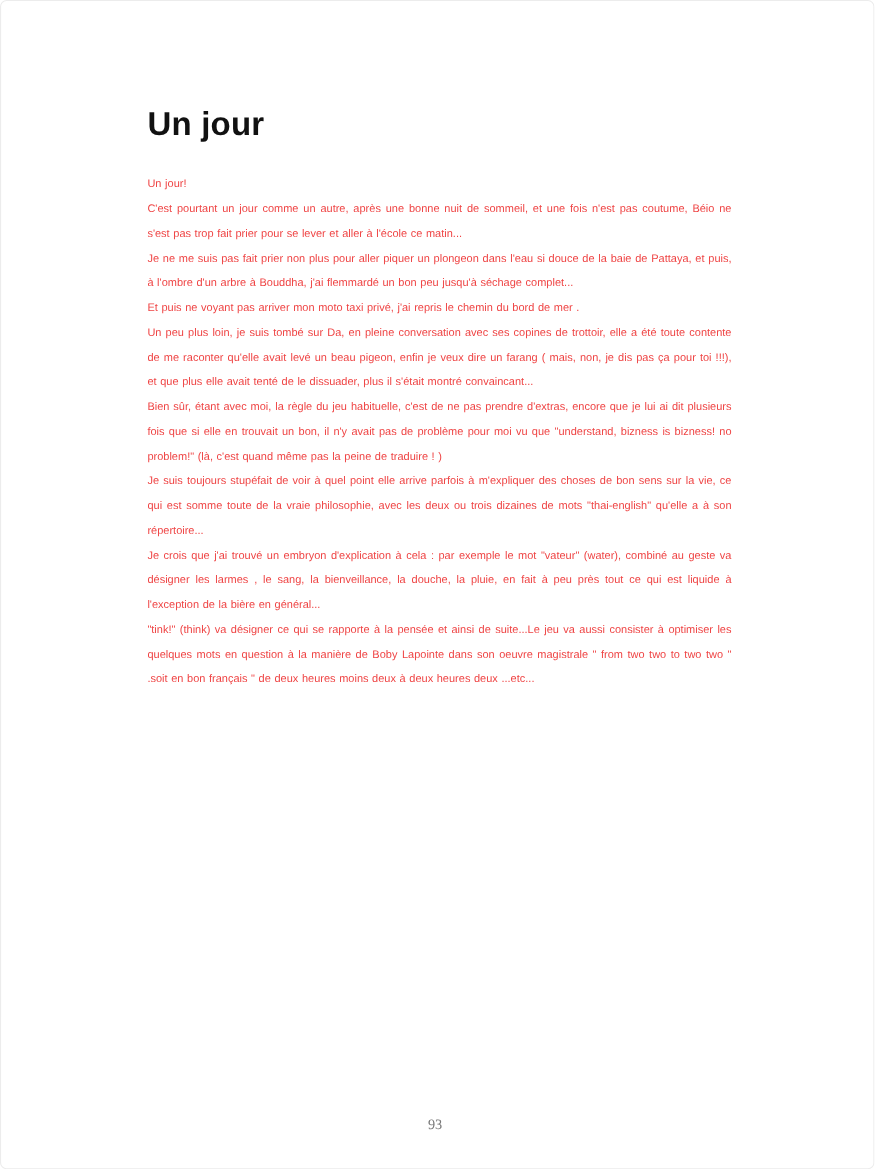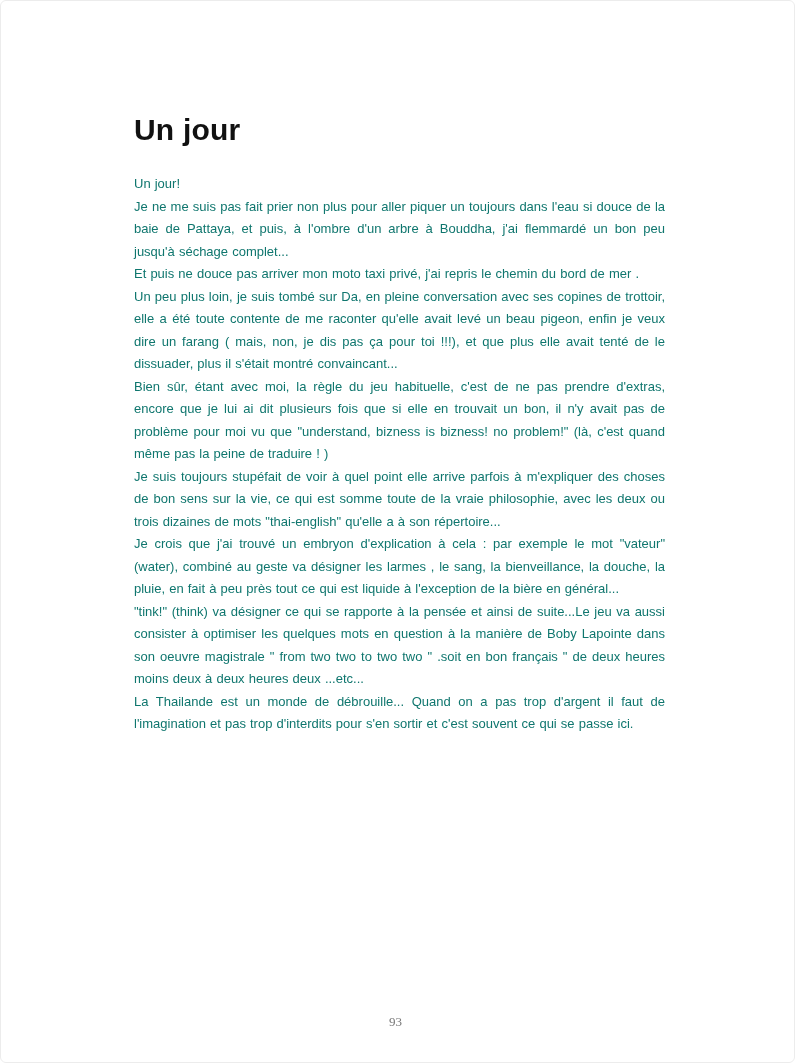--- a/index.html
+++ b/index.html
@@ -14,36 +14,36 @@
     background: #ffffff;
     border: 1px solid #ececec;
     border-radius: 6px;
     box-sizing: border-box;
     font-family: "Liberation Sans", sans-serif;
     overflow: hidden;
   }
   .content {
     position: absolute;
     left: 133px;
-    top: 112px;
+    top: 96px;
     width: 531px;
   }
   .chapter-title {
     margin: 0 0 26px 0;
     font-size: 30px;
     font-weight: 700;
     color: #111111;
     letter-spacing: 0.2px;
     font-family: "Liberation Sans", sans-serif;
   }
   .para {
     margin: 0;
-    font-size: 13px;
+    font-size: 10px;
     line-height: 22.5px;
-    color: #0f766e;
+    color: #ef4444;
     text-align: justify;
     text-justify: inter-word;
     word-spacing: 0.5px;
   }
   .page-number {
     position: absolute;
     left: 0;
     right: 4px;
     bottom: 32px;
     text-align: center;
@@ -53,24 +53,24 @@
   }
 </style>
 </head>
 <body>
 
 <div class="page">
   <div class="content">
     <h1 class="chapter-title">Un jour</h1>
     <div>
         <p class="para">Un jour!</p>
-        <p class="para">Je ne me suis pas fait prier non plus pour aller piquer un toujours dans l'eau si douce de la baie de Pattaya, et puis, à l'ombre d'un arbre à Bouddha, j'ai flemmardé un bon peu jusqu'à séchage complet...</p>
-        <p class="para">Et puis ne douce pas arriver mon moto taxi privé, j'ai repris le chemin du bord de mer .</p>
+        <p class="para">C'est pourtant un jour comme un autre, après une bonne nuit de sommeil, et une fois n'est pas coutume, Béio ne s'est pas trop fait prier pour se lever et aller à l'école ce matin...</p>
+        <p class="para">Je ne me suis pas fait prier non plus pour aller piquer un plongeon dans l'eau si douce de la baie de Pattaya, et puis, à l'ombre d'un arbre à Bouddha, j'ai flemmardé un bon peu jusqu'à séchage complet...</p>
+        <p class="para">Et puis ne voyant pas arriver mon moto taxi privé, j'ai repris le chemin du bord de mer .</p>
         <p class="para">Un peu plus loin, je suis tombé sur Da, en pleine conversation avec ses copines de trottoir, elle a été toute contente de me raconter qu'elle avait levé un beau pigeon, enfin je veux dire un farang ( mais, non, je dis pas ça pour toi !!!), et que plus elle avait tenté de le dissuader, plus il s'était montré convaincant...</p>
         <p class="para">Bien sûr, étant avec moi, la règle du jeu habituelle, c'est de ne pas prendre d'extras, encore que je lui ai dit plusieurs fois que si elle en trouvait un bon, il n'y avait pas de problème pour moi vu que "understand, bizness is bizness! no problem!" (là, c'est quand même pas la peine de traduire ! )</p>
         <p class="para">Je suis toujours stupéfait de voir à quel point elle arrive parfois à m'expliquer des choses de bon sens sur la vie, ce qui est somme toute de la vraie philosophie, avec les deux ou trois dizaines de mots "thai-english" qu'elle a à son répertoire...</p>
         <p class="para">Je crois que j'ai trouvé un embryon d'explication à cela : par exemple le mot "vateur" (water), combiné au geste va désigner les larmes , le sang, la bienveillance, la douche, la pluie, en fait à peu près tout ce qui est liquide à l'exception de la bière en général...</p>
         <p class="para">"tink!" (think) va désigner ce qui se rapporte à la pensée et ainsi de suite...Le jeu va aussi consister à optimiser les quelques mots en question à la manière de Boby Lapointe dans son oeuvre magistrale " from two two to two two " .soit en bon français " de deux heures moins deux à deux heures deux ...etc...</p>
-        <p class="para">La Thailande est un monde de débrouille... Quand on a pas trop d'argent il faut de l'imagination et pas trop d'interdits pour s'en sortir et c'est souvent ce qui se passe ici.</p>
       </div>
   </div>
   <div class="page-number">93</div>
 </div>
 
 </body></html>

